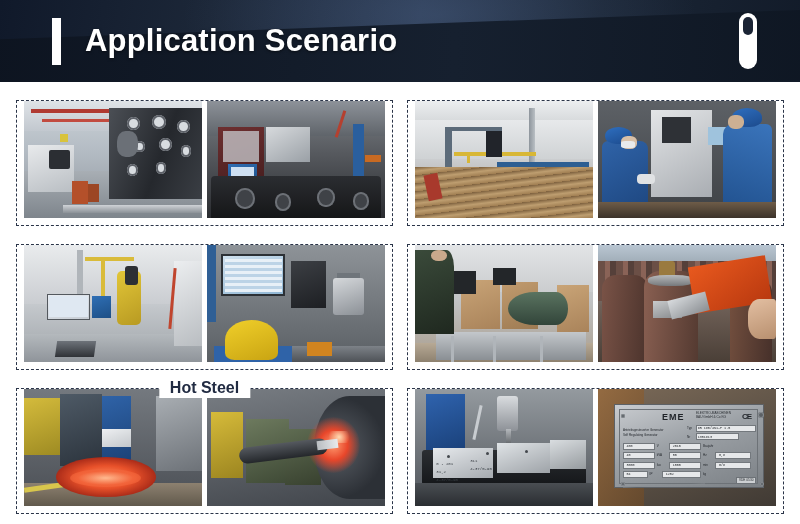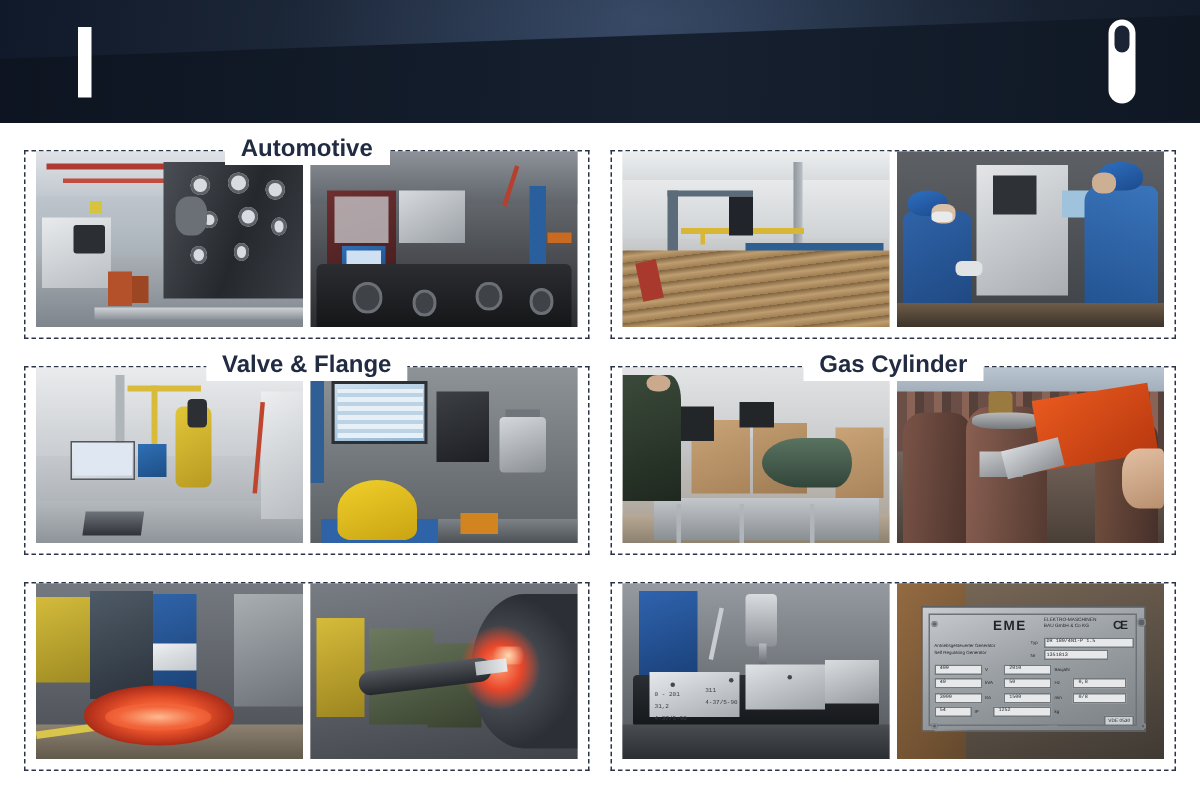--- a/index.html
+++ b/index.html
@@ -401,31 +401,31 @@
       background:#8a8f94; transform: rotate(-2deg); }
 </style>
 </head>
 <body>
 
 <div class="header">
   <div class="sheen layer"></div>
   <div class="glow layer"></div>
   <div class="wedge layer"></div>
   <div class="accent-bar"></div>
+  <div class="title">Application Scenario</div>
   <svg class="device-icon" viewBox="0 0 20 58">
     <rect x="1" y="1" width="18" height="56" rx="9" fill="#ffffff"></rect>
     <rect x="5" y="5" width="10" height="18" rx="5" fill="#1b2435"></rect>
   </svg>
 </div>
 
 <div class="grid">
 
   <div class="card">
     <div class="frame"></div>
-    <div class="card-label">Automotive</div>
     <div class="photos">
 
       <div class="photo p1a">
         <div class="ceiling layer"></div>
         <div class="beam layer"></div>
         <div class="beam2 layer"></div>
         <div class="floor layer"></div>
         <div class="rail layer"></div>
         <div class="mach layer"></div>
         <div class="hole layer" style="left:58%;top:14%;width:7%;height:11%"></div>
@@ -496,21 +496,20 @@
         <div class="w1-mask layer"></div>
         <div class="glove layer"></div>
         <div class="bench layer"></div>
       </div>
 
     </div>
   </div>
 
   <div class="card">
     <div class="frame"></div>
-    <div class="card-label">Valve &amp; Flange</div>
     <div class="photos">
 
       <div class="photo p3a">
         <div class="hall layer"></div>
         <div class="floor2 layer"></div>
         <div class="pillar layer"></div>
         <div class="yellowframe layer"></div>
         <div class="yellowpost2 layer"></div>
         <div class="whitecab layer"></div>
         <div class="redhose layer"></div>
@@ -534,21 +533,20 @@
         <div class="orangeblk layer"></div>
         <div class="shoulder layer"></div>
         <div class="helmet layer"></div>
       </div>
 
     </div>
   </div>
 
   <div class="card">
     <div class="frame"></div>
-    <div class="card-label">Gas Cylinder</div>
     <div class="photos">
 
       <div class="photo p4a">
         <div class="wallw layer"></div>
         <div class="floor3 layer"></div>
         <div class="carton layer"></div>
         <div class="carton2 layer"></div>
         <div class="carton3 layer"></div>
         <div class="blkmod layer"></div>
         <div class="blkmod2 layer"></div>
@@ -573,20 +571,21 @@
         <div class="tool layer"></div>
         <div class="tool-tip layer"></div>
         <div class="hand layer"></div>
       </div>
 
     </div>
   </div>
 
   <div class="card">
     <div class="frame"></div>
+    <div class="card-label">Hot Steel</div>
     <div class="photos">
 
       <div class="photo p5a">
         <div class="bgm layer"></div>
         <div class="yellowrack layer"></div>
         <div class="darkpanel layer"></div>
         <div class="bluecab layer"></div>
         <div class="whitebox layer"></div>
         <div class="greypanel layer"></div>
         <div class="floorh layer"></div>

